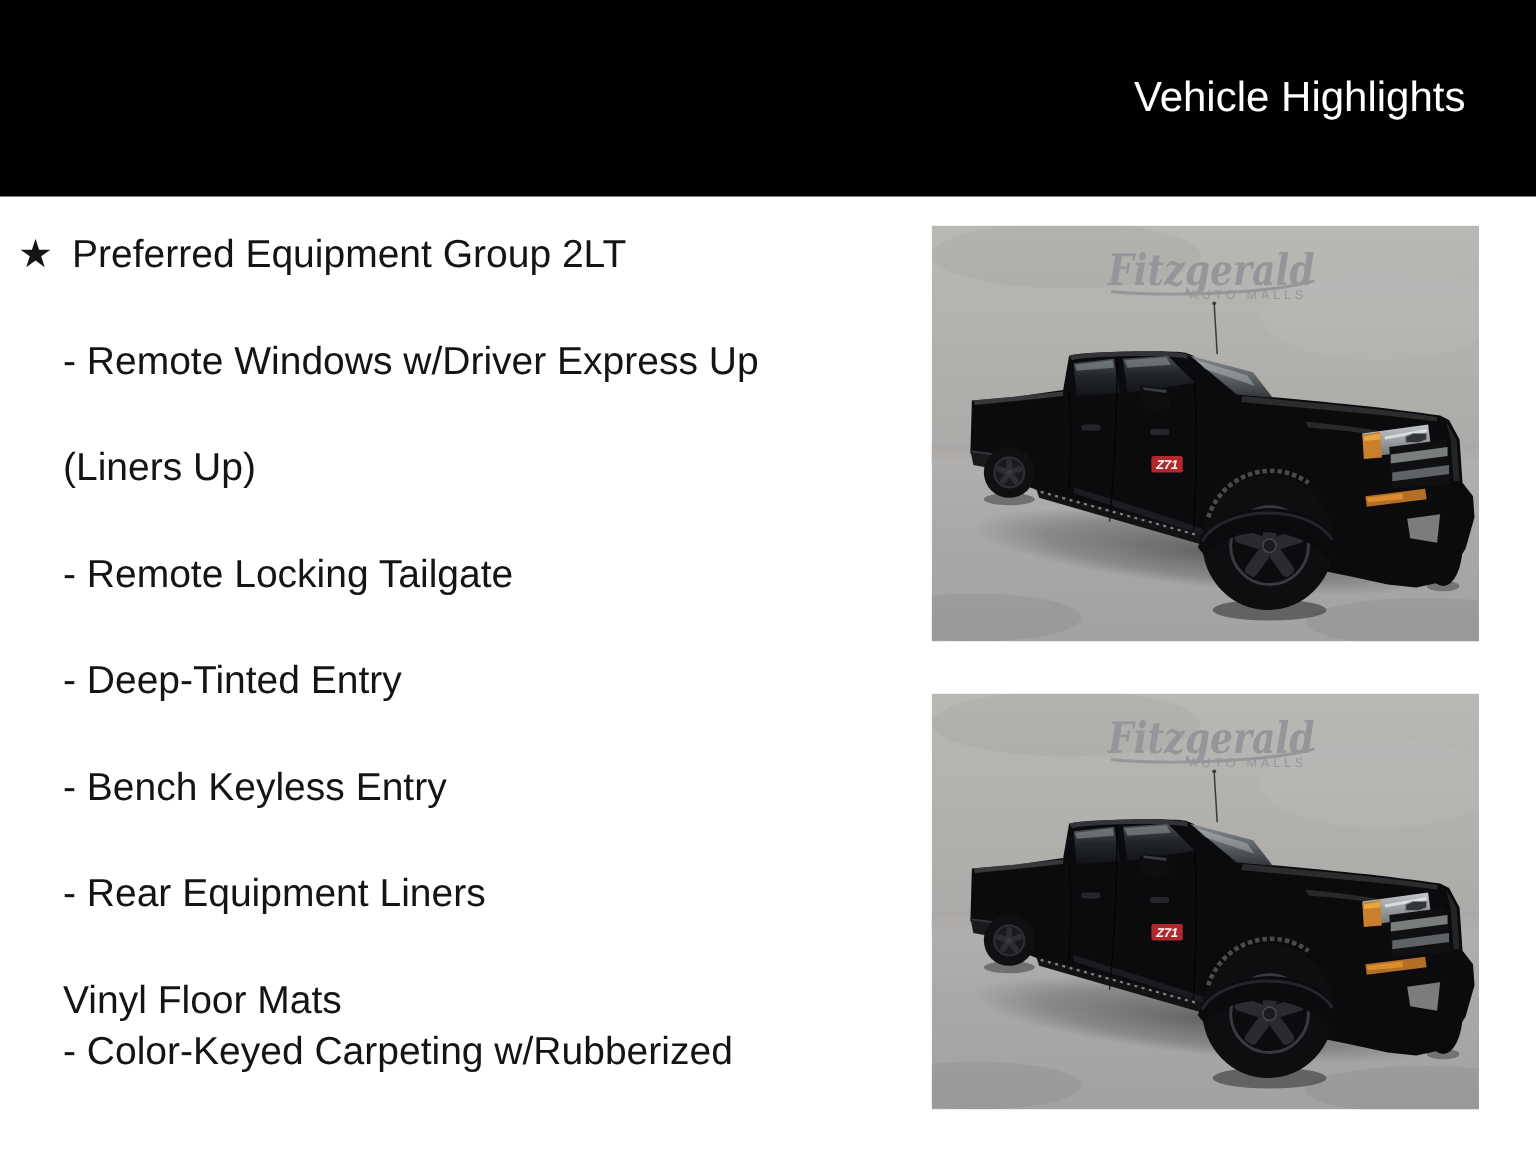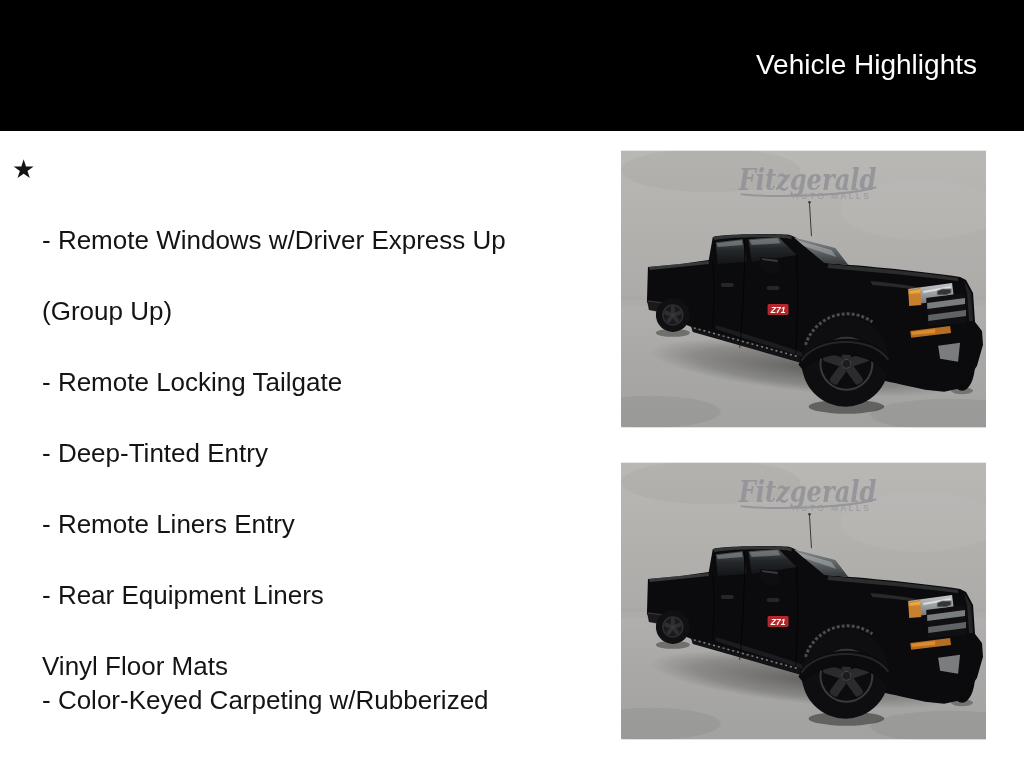--- a/index.html
+++ b/index.html
@@ -199,36 +199,37 @@
   </defs>
 </svg>
 
 <div class="header-bar">
   <div class="header-title">Vehicle Highlights</div>
 </div>
 
 <div class="features">
   <div class="main-item">
     <span class="star">★</span>
+    <span>Preferred Equipment Group 2LT</span>
   </div>
   <div>
       <div class="feature-item">
         <div>- Remote Windows w/Driver Express Up</div>
       </div>
       <div class="feature-item">
-        <div>(Group Up)</div>
+        <div>(Liners Up)</div>
       </div>
       <div class="feature-item">
         <div>- Remote Locking Tailgate</div>
       </div>
       <div class="feature-item">
         <div>- Deep-Tinted Entry</div>
       </div>
       <div class="feature-item">
-        <div>- Remote Liners Entry</div>
+        <div>- Bench Keyless Entry</div>
       </div>
       <div class="feature-item">
         <div>- Rear Equipment Liners</div>
       </div>
       <div class="feature-item">
         <div>Vinyl Floor Mats</div>
         <div>- Color-Keyed Carpeting w/Rubberized</div>
       </div>
     </div>
 </div>

